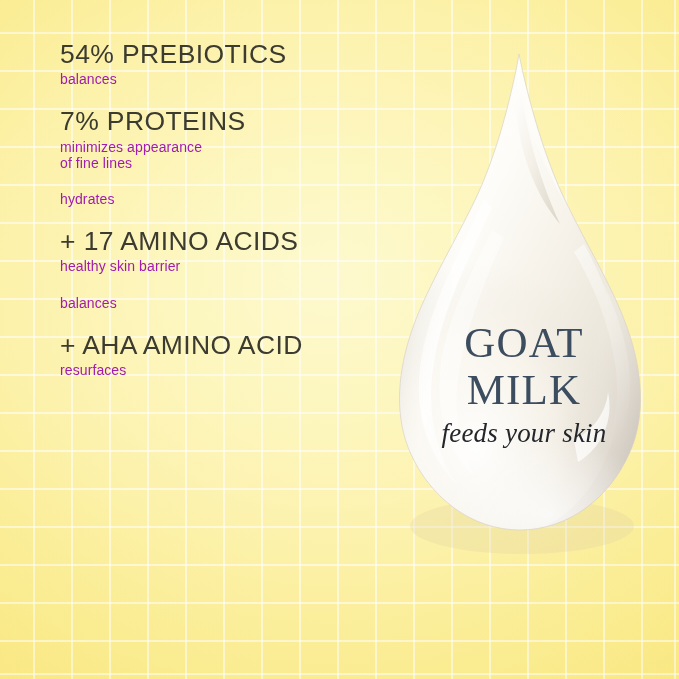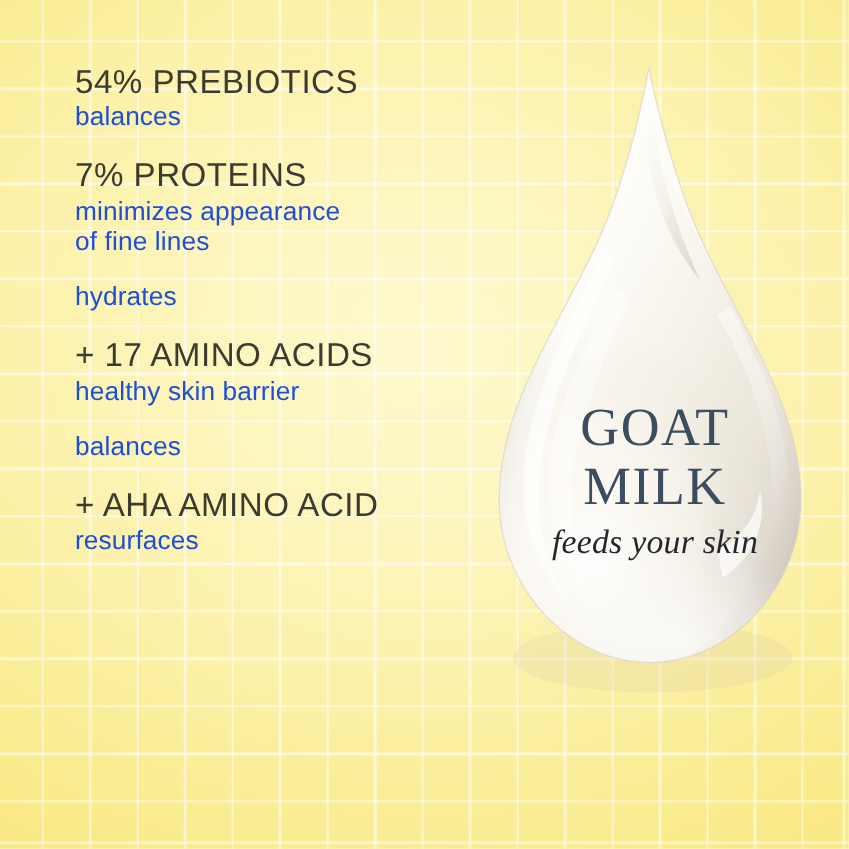--- a/index.html
+++ b/index.html
@@ -48,41 +48,41 @@
                 rgba(255,255,255,0.35) 0%,
                 rgba(255,255,255,0.10) 45%,
                 rgba(247,225,110,0.22) 100%);
     pointer-events: none;
   }
 
   
   .ingredient-list {
     position: absolute;
     left: 60px;
-    top: 51px;
+    top: 40px;
     width: 320px;
   }
   .ingredient-item {
     margin-bottom: 20px;
   }
   .ingredient-name {
     font-family: "Liberation Sans", sans-serif;
     font-size: 26.5px;
     line-height: 1.07;
     font-weight: 400;
     color: #3b3b30;
     letter-spacing: 0.4px;
     white-space: pre-line;
   }
   .ingredient-benefit {
     font-family: "Liberation Sans", sans-serif;
-    font-size: 21px;
+    font-size: 14px;
     line-height: 1.15;
     font-weight: 400;
-    color: #1d4ed8;
+    color: #a21caf;
     letter-spacing: 0.1px;
     margin-top: 3px;
     white-space: pre-line;
   }
 
   
   .droplet-wrap {
     position: absolute;
     left: 388px;
     top: 48px;

